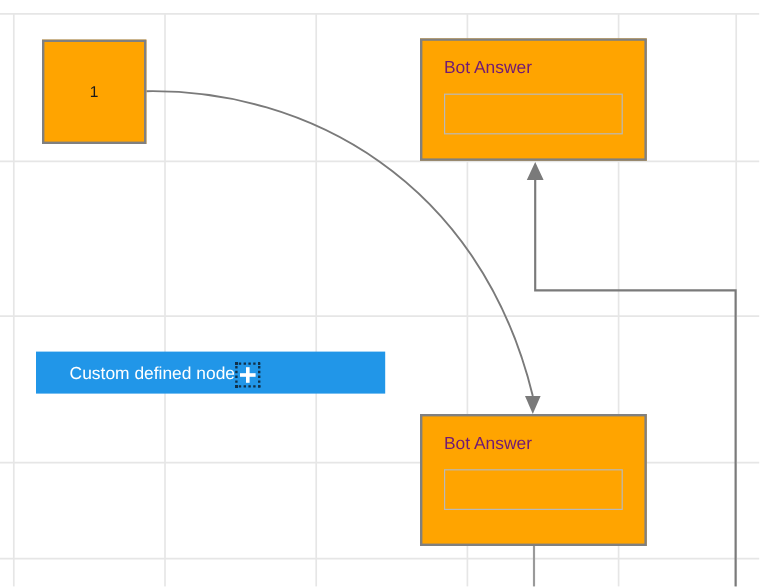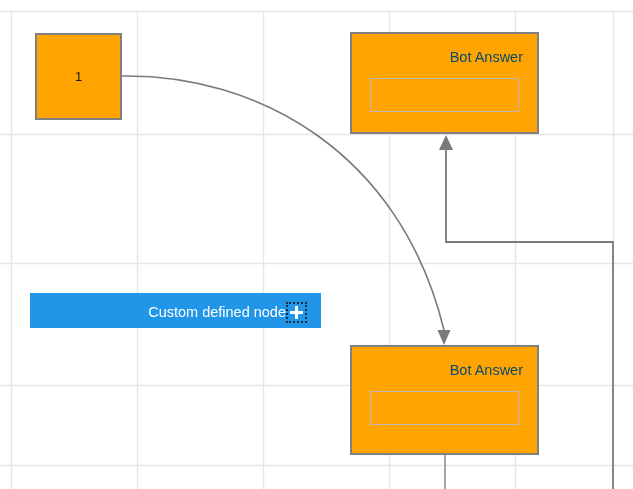--- a/index.html
+++ b/index.html
@@ -51,43 +51,42 @@
 
   
   .node-card {
     position: absolute;
     box-sizing: border-box;
     background: #FFA400;
     border: 2px solid #808080;
     padding: 14px 14px 0 14px;
   }
   .node-card-title {
-    color: #0c4a6e;
+    color: #701a75;
     font-size: 14.5px;
     line-height: 1.1;
     margin: 2px 0 0 4px;
     white-space: nowrap;
-    text-align: right;
   }
   .node-card-slot {
     box-sizing: border-box;
     margin: 12px 4px 0 4px;
     height: 34px;
     border: 1px solid #b9b9b9;
     background: transparent;
   }
 
   
   .palette-item {
     position: absolute;
     box-sizing: border-box;
     background: #2196e8;
     display: flex;
     align-items: center;
-    justify-content: flex-end;
+    justify-content: flex-start;
     padding: 4px 14px 0 28px;
   }
   .palette-item-label {
     color: #ffffff;
     font-size: 14.5px;
     line-height: 1;
     white-space: nowrap;
   }
   .palette-add-icon {
     position: relative;

